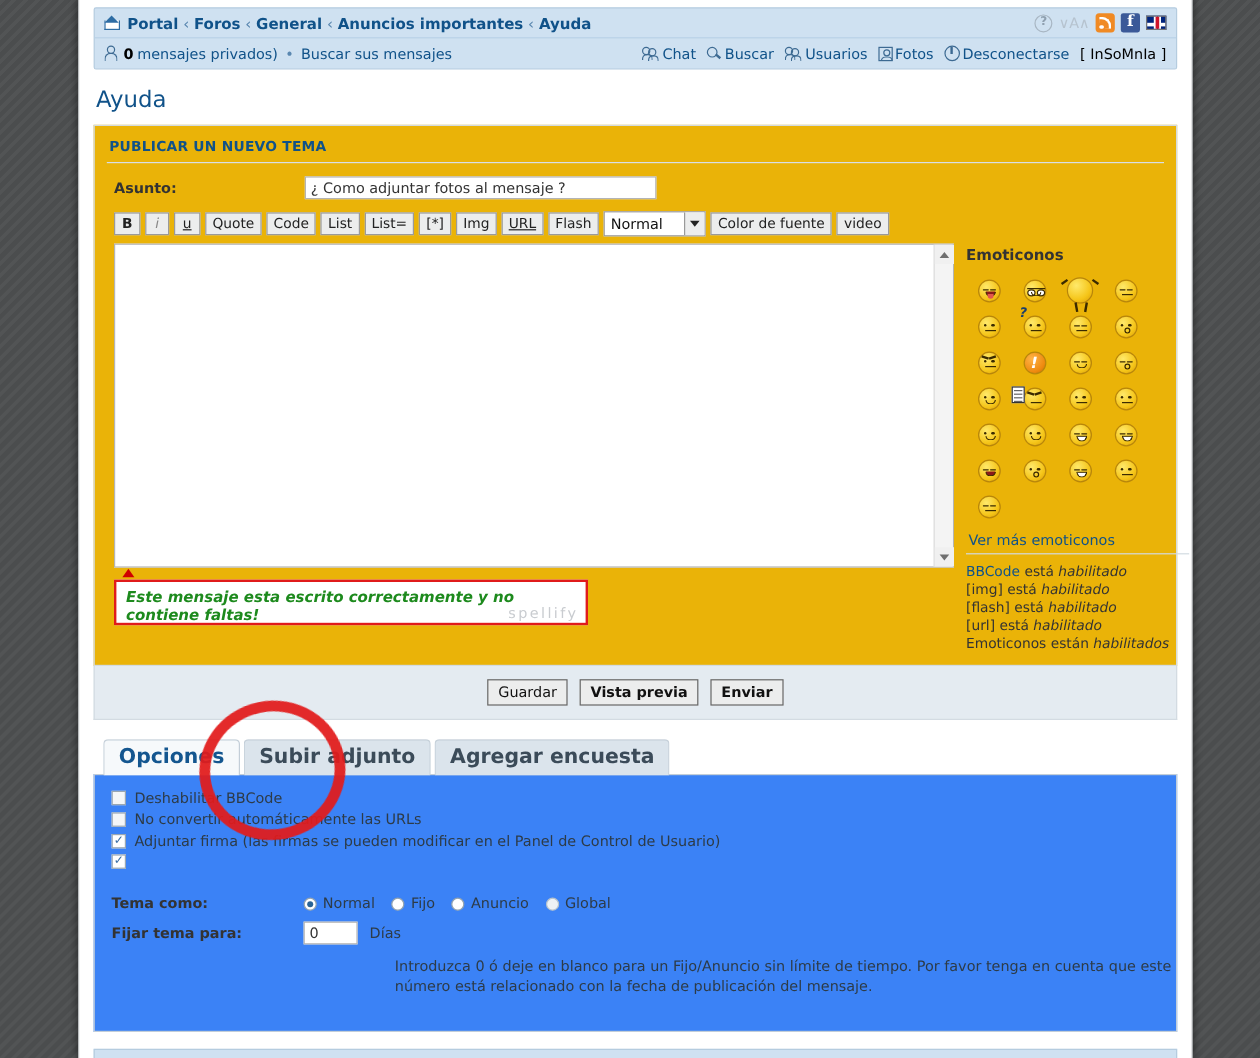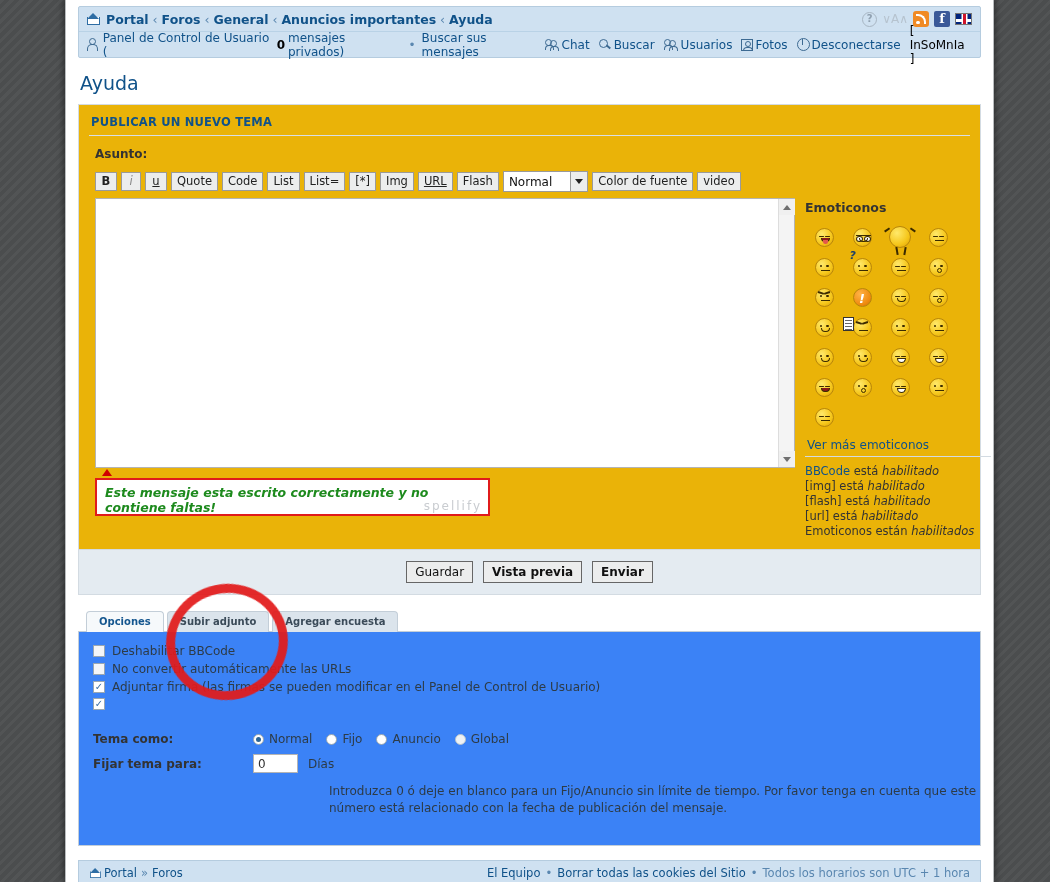--- a/index.html
+++ b/index.html
@@ -213,21 +213,21 @@
     font-size:12px; padding:3px 8px; color:#111; cursor:pointer;
   }
   .btn.bold { font-weight:bold; }
 
   
   .tabs-wrap { margin:16px 12px 0 12px; position:relative; }
   .tabs { display:flex; gap:3px; padding-left:8px; position:relative; z-index:2; }
   .tab {
     background:#dbe4ec; border:1px solid #c3ced8; border-bottom:none;
     border-radius:4px 4px 0 0; padding:4px 12px 5px 12px;
-    font-size:10px; font-weight:bold; color:#3b4b59; cursor:pointer;
+    font-size:17px; font-weight:bold; color:#3b4b59; cursor:pointer;
   }
   .tab.active { background:#f6f9fb; color:#14568f; position:relative; top:0; }
   .opt-panel {
     background:#3b82f6; border:1px solid #c3ced8; padding:10px 0 28px 0; margin-top:-1px;
   }
   .chk-row { display:flex; align-items:center; gap:7px; padding:2px 0 2px 14px; font-size:12px; color:#2d3b47;}
   .cb {
     width:12px;height:12px;border:1px solid #9aa7b2;background:#fff;
     display:inline-flex;align-items:center;justify-content:center;
     font-size:10px;color:#3a6ea5;line-height:10px; cursor:pointer;
@@ -291,23 +291,20 @@
         <span class="aaa">∨A∧</span>
         <span class="ic rss"></span>
         <span class="ic fb">f</span>
         <span class="ic uk"></span>
       </div>
     </div>
 
     <div class="navrow">
       <div class="userline">
         <span class="ic ic-user"></span>
-        <a class="ulink" href="#">
-            <span>Panel de Control de Usuario (</span>
-          </a>
           <b>0</b>
           <span> mensajes privados)</span>
         <span class="dot">•</span>
         <a class="ulink" href="#">Buscar sus mensajes</a>
       </div>
       <div class="uright">
         <a class="ulink" href="#">
           <span class="ic ic-people">
               <i></i>
               <i class="b"></i>
@@ -338,20 +335,21 @@
     </div>
   </div>
 
   <h1 class="page-title">Ayuda</h1>
 
   <div class="panel">
     <div class="panel-title">PUBLICAR UN NUEVO TEMA</div>
 
     <div class="row-line">
       <div class="lbl">Asunto:</div>
+      <input class="txt" id="subject" value="¿ Como adjuntar fotos al mensaje ?" style="">
     </div>
 
     <div class="bb-toolbar">
       <button class="bb b">B</button>
       <button class="bb i">i</button>
       <button class="bb u">u</button>
       <button class="bb">Quote</button>
       <button class="bb">Code</button>
       <button class="bb">List</button>
       <button class="bb">List=</button>

